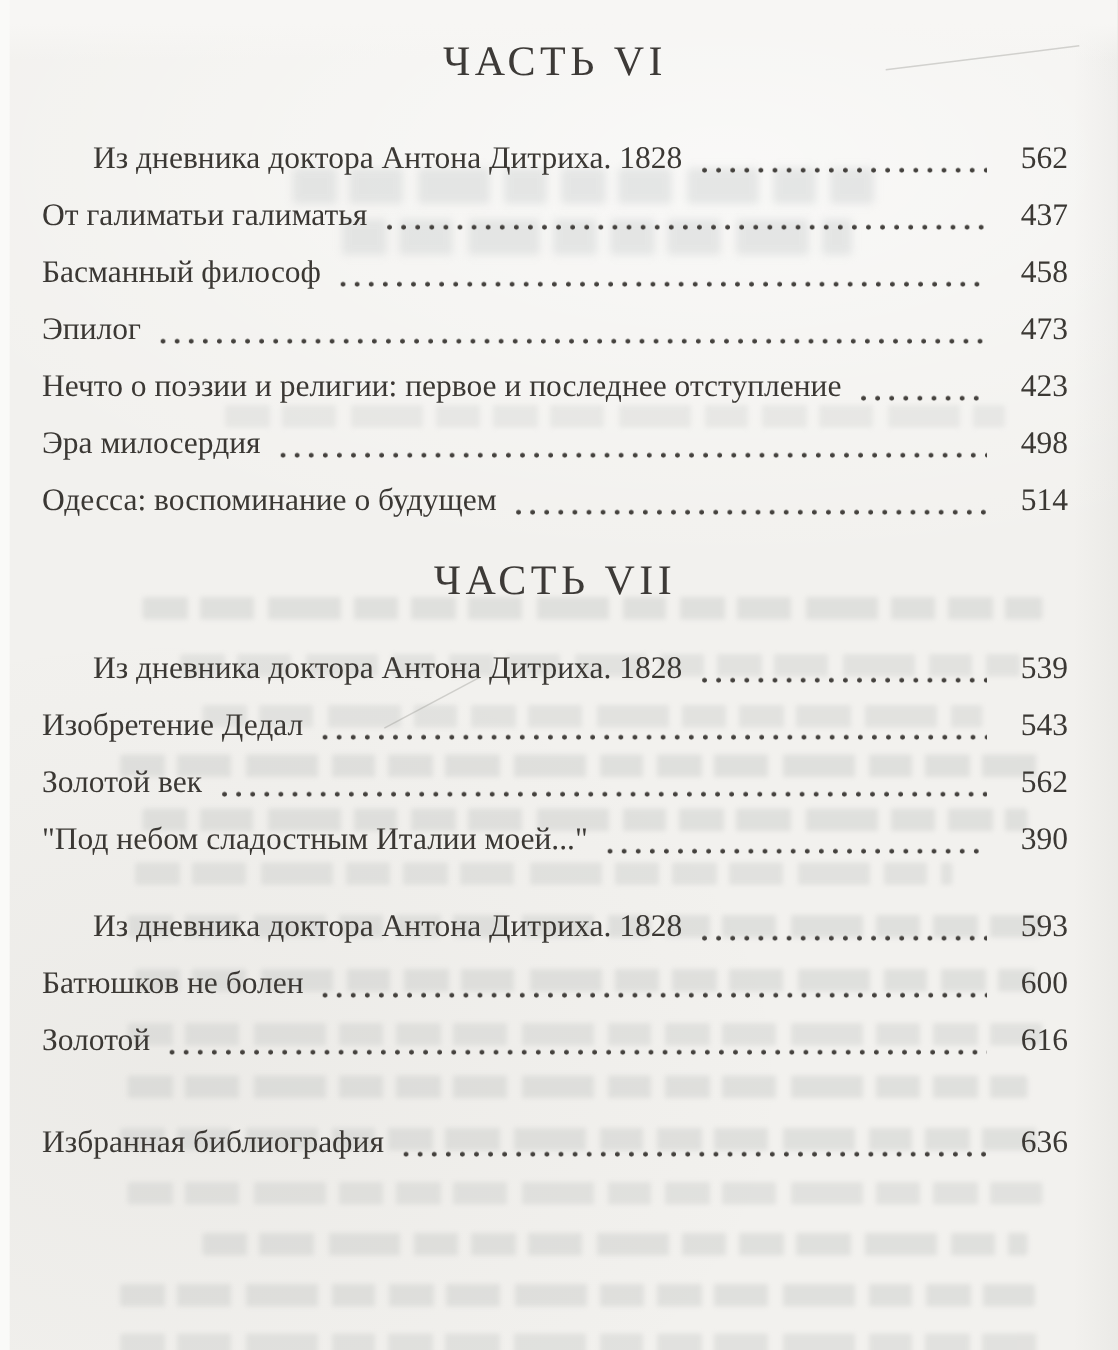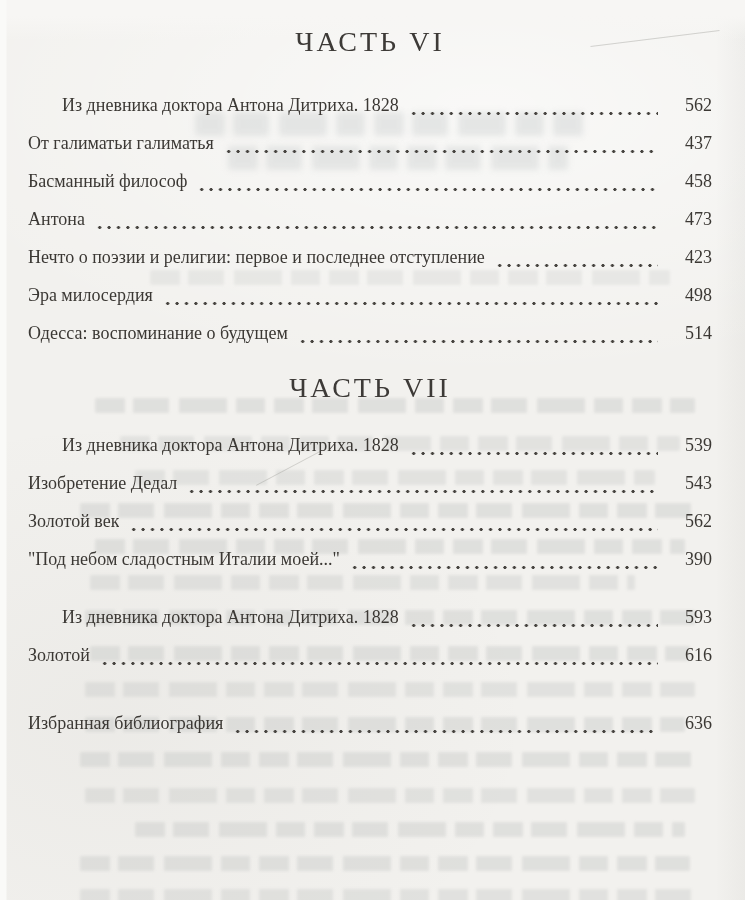--- a/index.html
+++ b/index.html
@@ -39,21 +39,21 @@
     margin:0;font-weight:400;font-size:28px;line-height:32px;
     text-align:center;letter-spacing:3px;color:#3d3a37;
   }
   .part-heading.vii{margin-top:20px;}
   .part-heading.viii{margin-top:24px;}
   .entries{list-style:none;margin:28px 0 0;padding:0;}
   .entries.vii{margin-top:22px;}
   .entries.viii{margin-top:20px;}
   .entry{
     display:flex;align-items:baseline;
-    height:38px;line-height:38px;font-size:18px;white-space:nowrap;
+    height:38px;line-height:38px;font-size:21px;white-space:nowrap;
   }
   .entry .title{flex:0 1 auto;overflow:hidden;}
   .entry.indent .title{padding-left:34px;}
   .leader{
     flex:1 1 0;align-self:stretch;min-width:28px;
     margin:0 10px 0 8px;
     background-image:radial-gradient(circle,#45423e 1.35px,rgba(69,66,62,0) 1.8px);
     background-size:9.4px 5px;
     background-repeat:repeat-x;
     background-position:2px calc(100% - 8px);
@@ -102,21 +102,21 @@
         <span class="title">От галиматьи галиматья</span>
         <span class="leader"></span>
         <span class="pagenum">437</span>
       </li>
       <li class="entry">
         <span class="title">Басманный философ</span>
         <span class="leader"></span>
         <span class="pagenum">458</span>
       </li>
       <li class="entry">
-        <span class="title">Антона</span>
+        <span class="title">Эпилог</span>
         <span class="leader"></span>
         <span class="pagenum">473</span>
       </li>
       <li class="entry">
         <span class="title">Нечто о поэзии и религии: первое и последнее отступление</span>
         <span class="leader"></span>
         <span class="pagenum">423</span>
       </li>
       <li class="entry">
         <span class="title">Эра милосердия</span>
@@ -154,20 +154,25 @@
       </li>
     </ul>
 
     <ul class="entries viii">
       <li class="entry indent">
         <span class="title">Из дневника доктора Антона Дитриха. 1828</span>
         <span class="leader"></span>
         <span class="pagenum">593</span>
       </li>
       <li class="entry">
+        <span class="title">Батюшков не болен</span>
+        <span class="leader"></span>
+        <span class="pagenum">600</span>
+      </li>
+      <li class="entry">
         <span class="title">Золотой</span>
         <span class="leader"></span>
         <span class="pagenum">616</span>
       </li>
     </ul>
 
     <ul class="entries biblio">
       <li class="entry">
         <span class="title">Избранная библиография</span>
         <span class="leader"></span>

